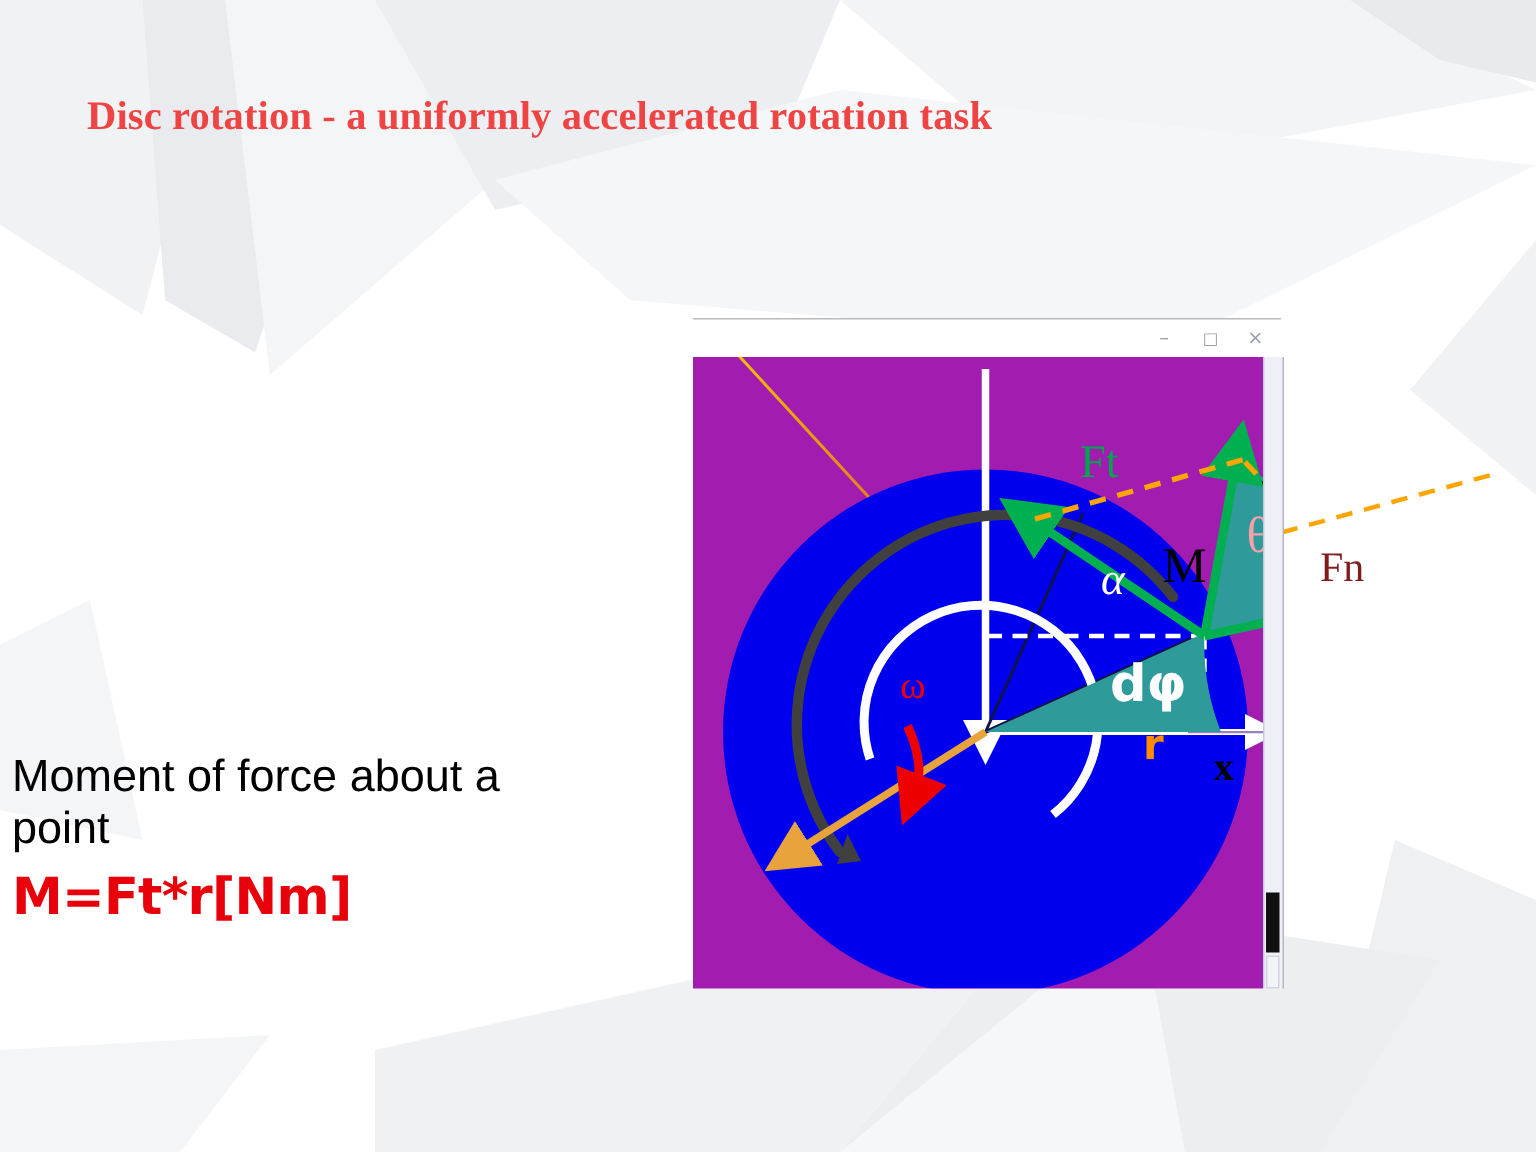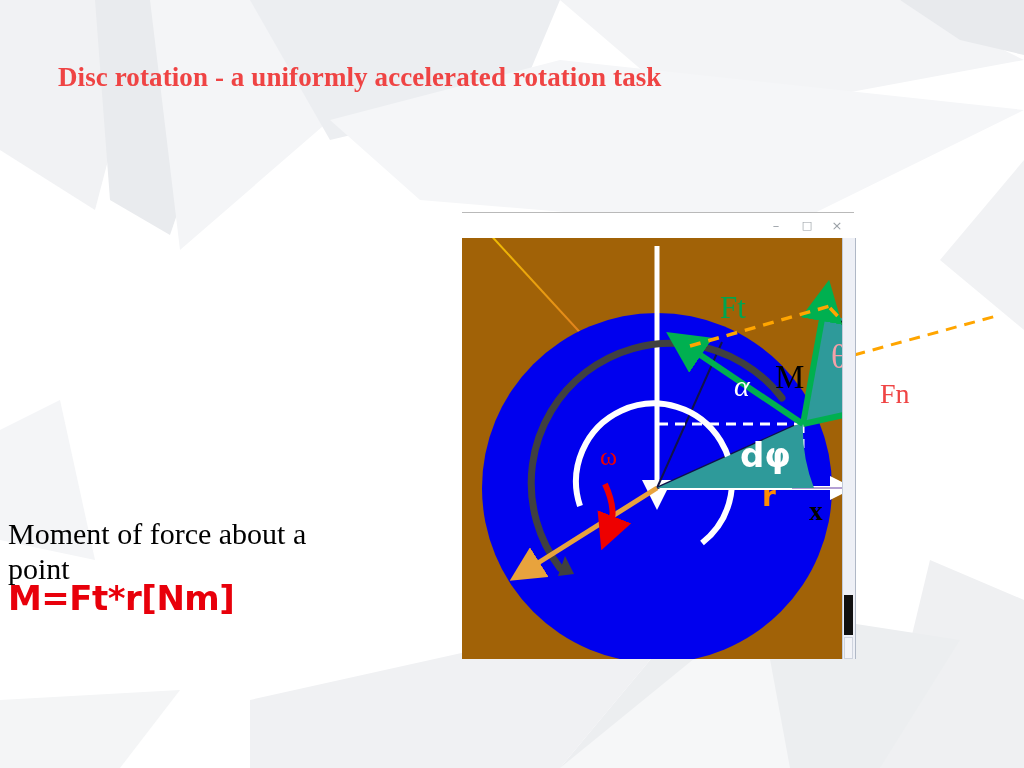--- a/index.html
+++ b/index.html
@@ -44,27 +44,26 @@
     font-weight: bold;
     font-size: 27px;
     line-height: 37px;
     color: #102a5c;
     white-space: pre-line;
   }
   #moment-caption {
     position: absolute;
     left: 8px; top: 500px;
     width: 470px;
-    font-family: Liberation Serif, serif;
+    font-family: Liberation Sans, sans-serif;
     font-weight: normal;
     font-size: 30px;
     line-height: 35px;
     color: #000000;
     white-space: pre-line;
-    margin-top: 16px;
   }
   #moment-formula {
     position: absolute;
     left: 8px; top: 578px;
     font-family: "DejaVu Sans", sans-serif;
     font-weight: bold;
     font-size: 34px;
     color: #e8000b;
     letter-spacing: -0.5px;
   }
@@ -94,21 +93,21 @@
     text-align: center;
   }
   #win-min { left: 305px; }
   #win-max { left: 336px; font-size: 11px; }
   #win-close { left: 366px; }
 
   #diagram-canvas-wrap {
     position: absolute;
     left: 0; top: 26px;
     width: 380px; height: 421px;
-    background: #a16207;
+    background: #a21caf;
     overflow: hidden;
     text-align: center;
   }
   #diagram-svg { display: block; }
 
   #window-scrollbar {
     position: absolute;
     left: 380px; top: 26px;
     width: 12px; height: 421px;
     background: #eef0f6;
@@ -127,22 +126,21 @@
     width: 9px; height: 22px;
     background: #f3f4f8;
     border: 1px solid #cfd4de;
     box-sizing: border-box;
   }
 
   
   .ext-label {
     position: absolute;
     font-family: "Liberation Serif", serif;
-    color: #ef4444;
-    margin-top: 15px;
+    color: #7f1d1d;
   }
   #label-fn {
     left: 880px; top: 363px;
     font-size: 28px;
   }
   #ext-svg {
     position: absolute;
     left: 0; top: 0;
     width: 1024px; height: 768px;
     pointer-events: none;

